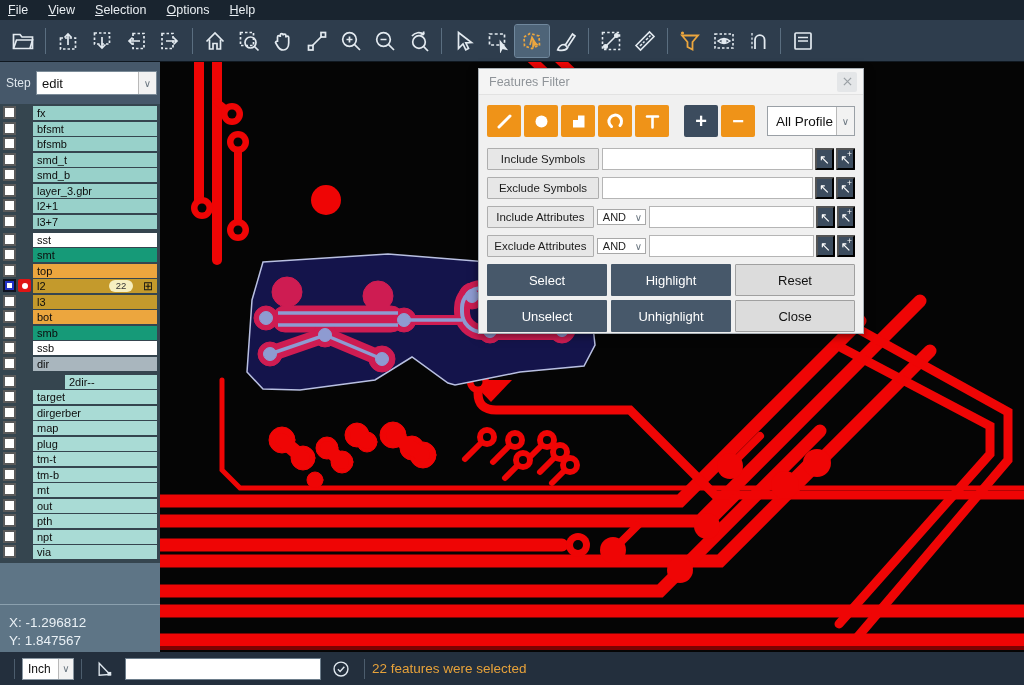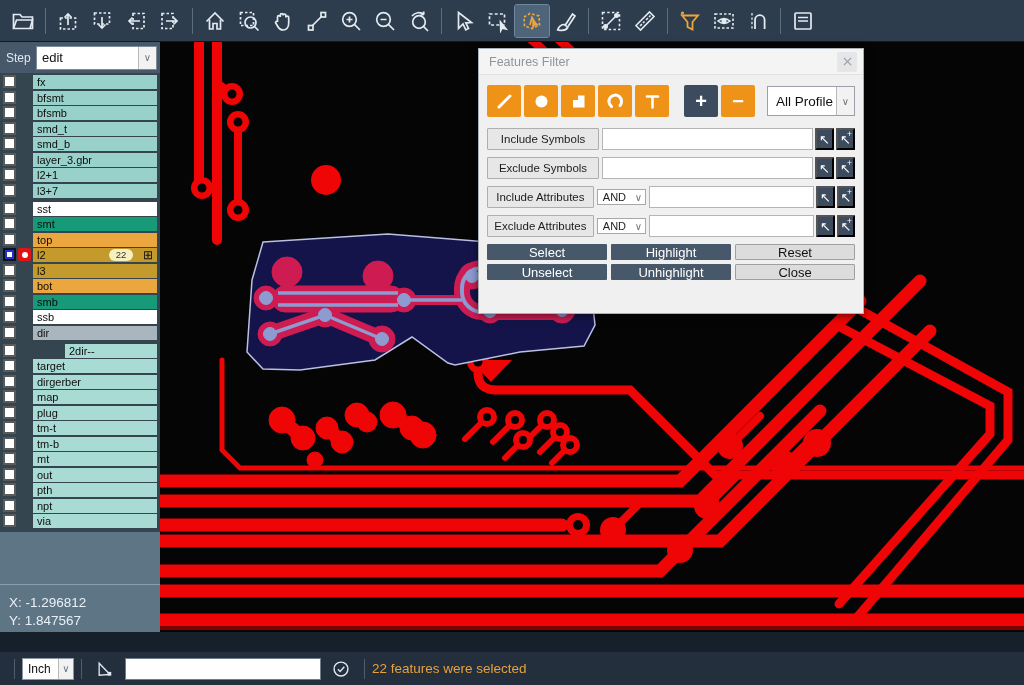--- a/index.html
+++ b/index.html
@@ -22,21 +22,21 @@
   .tbtn svg { width:24px; height:24px; }
   .tbtn.active { background:#4e6478; outline:1px solid #70889d; }
   .tsep { width:1px; height:26px; background:#5a6e80; margin:0 5px; }
 
   
   .main { position:relative; height:590px; }
 
   
   .sidebar { position:absolute; left:0; top:0; width:160px; height:590px;
     background:#5e7586; overflow:hidden; }
-  .step-row { height:31px; background:#46586a; display:flex; align-items:center; padding:12px 3px; }
+  .step-row { height:42px; background:#46586a; display:flex; align-items:center; padding:12px 3px; }
   .step-label { color:#dfe7ee; font-size:12px; width:33px; padding-left:3px; }
   .step-combo { flex:1; height:24px; background:#fff; border:1px solid #7b8b98;
     display:flex; align-items:center; position:relative; }
   .step-combo span { font-size:13px; color:#111; padding-left:5px; flex:1; }
   .combo-chev { width:18px; height:100%; background:#f2f2f2; border-left:1px solid #b9b9b9;
     display:flex; align-items:center; justify-content:center; color:#6a7680; font-size:10px; }
   .layer-list { background:#35454f; padding:2px 0 2px 0; }
   .layer-row { position:relative; height:14px; margin-bottom:1.5px; }
   .layer-row.gap-before { margin-top:4px; }
   .cbx { position:absolute; left:3px; top:0px; width:13px; height:13px;
@@ -86,21 +86,21 @@
     display:flex; align-items:center; }
   .and-combo span { flex:1; font-size:11px; color:#222; padding-left:5px; }
   .and-combo .combo-chev { background:#fff; border-left:none; width:14px; }
   .ff-input { flex:1; height:22px; margin-left:3px; background:#fff; border:1px solid #b5b5b5;
     font-size:12px; padding:0 4px; outline:none; }
   .arrow-btn { width:19px; height:22px; margin-left:2px; background:#3c4c5e; color:#fff;
     font-size:13px; display:flex; align-items:center; justify-content:center; position:relative;
     border-radius:1px; }
   .arrow-btn i { position:absolute; right:1px; top:-1px; font-size:8.5px; font-style:normal; }
   .action-grid { display:grid; grid-template-columns:1fr 1fr 1fr; gap:4px; margin-top:7px; }
-  .act-btn { height:16px; background:#47586a; color:#fff; font-size:13px;
+  .act-btn { height:32px; background:#47586a; color:#fff; font-size:13px;
     display:flex; align-items:center; justify-content:center; border-radius:1px;text-align:center; }
   .act-btn.light { background:#dcdcdc; color:#111; border:1px solid #a0a0a0; }
 
   
   .statusbar { position:absolute; left:0; bottom:0; width:1024px; height:33px;
     background:#232f3d; display:flex; align-items:center; padding-left:7px; }
   .ssep { width:1px; height:20px; background:#4c5d6d; margin:0 7px; }
   .unit-combo { width:52px; height:22px; background:#fff; border:1px solid #8b98a3;
     display:flex; align-items:center; }
   .unit-combo span { flex:1; font-size:12px; color:#111; padding-left:5px; }
@@ -108,20 +108,27 @@
   .sb-icon { width:24px; height:24px; display:flex; align-items:center; justify-content:center; margin:0 4px; }
   .cmd-input { width:196px; height:22px; background:#fff; border:1px solid #6d7d8b;
     margin-left:4px; font-size:12px; padding:0 4px; outline:none; }
   .sb-msg { color:#e7a23a; font-size:13.5px; }
 </style>
 </head>
 <body>
 
 <div class="app">
 
+  <div class="menubar">
+      <span class="menu-item">File</span>
+      <span class="menu-item">View</span>
+      <span class="menu-item">Selection</span>
+      <span class="menu-item">Options</span>
+      <span class="menu-item">Help</span>
+    </div>
 
   <div class="toolbar">
     <div class="tbtn">
         <svg viewBox="0 0 24 24" fill="none" stroke="#e3eaf0" stroke-width="1.7">
           <path d="M2.5 19.5 V5.5 H9 l2 2.5 H21.5 V19.5 Z"></path>
           <path d="M2.5 19.5 L5.5 11 H21.5 L19 19.5"></path>
         </svg>
       </div>
     <div class="tsep"></div>
     <div class="tbtn">

